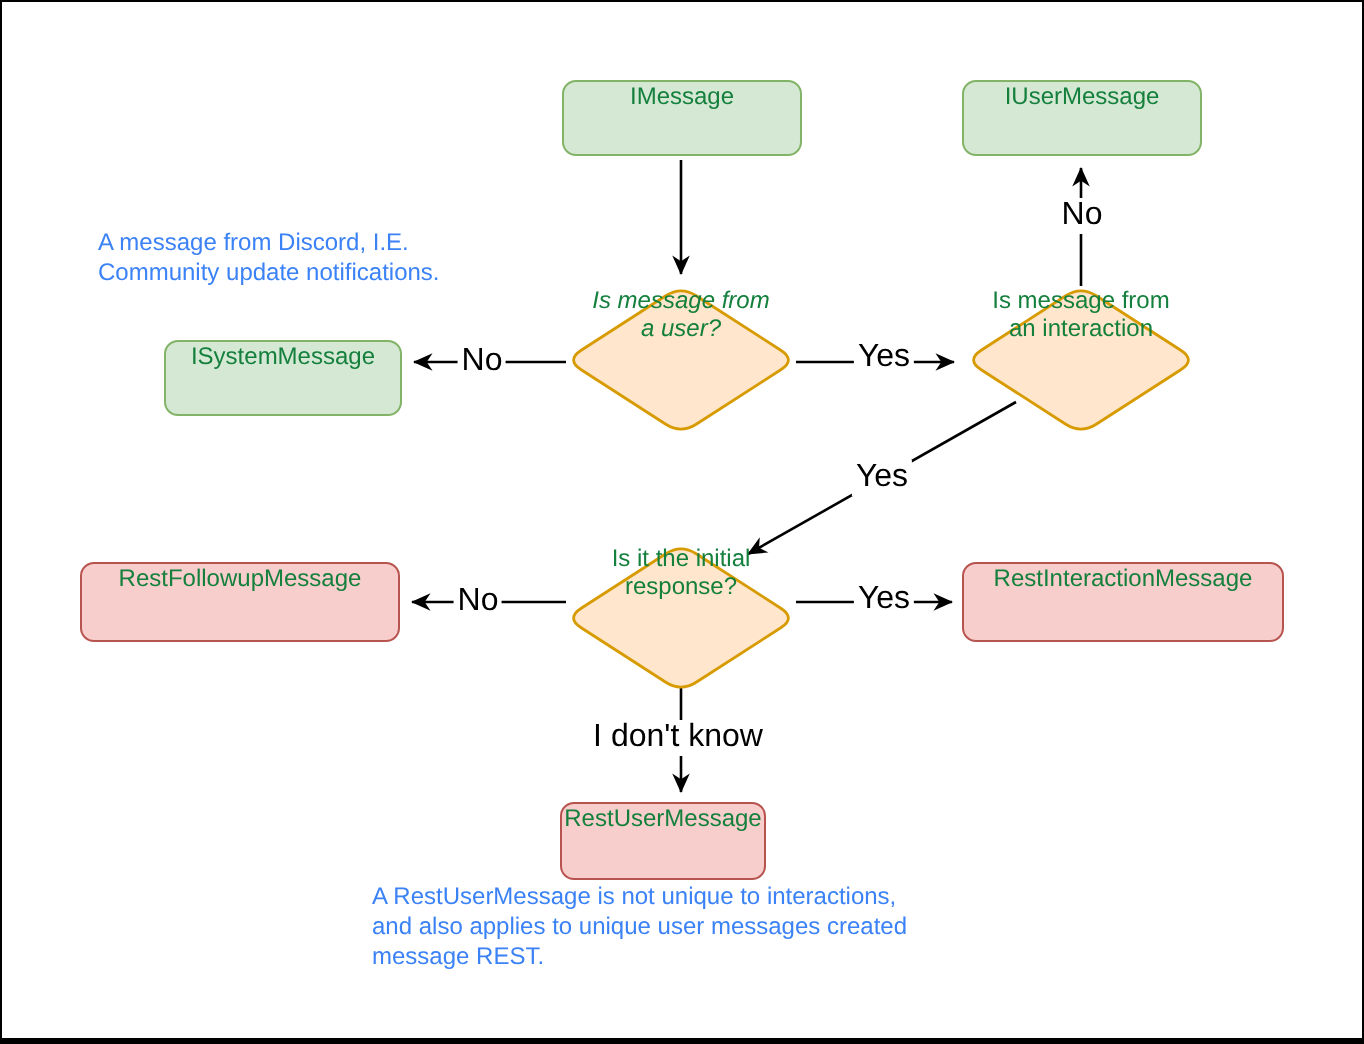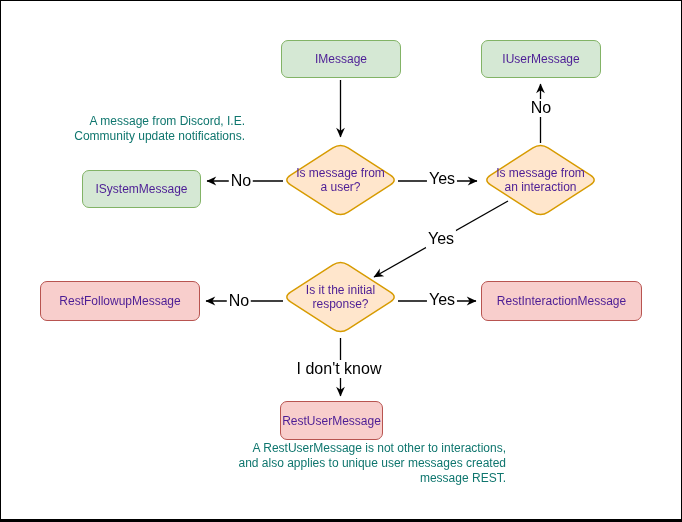--- a/index.html
+++ b/index.html
@@ -9,43 +9,43 @@
     box-sizing:border-box;
     background:#ffffff;
     border:1px solid #000;
     border-bottom:3px solid #000;
     font-family:"Liberation Sans", sans-serif;
     overflow:hidden;
   }
   .wires { position:absolute; left:0; top:0; }
   .node {
     position:absolute;
-    display:flex; align-items:center; justify-content:center;
+    display:flex; justify-content:center;
     text-align:center;
-    font-size:12px; color:#4c1d95;
+    font-size:12px; color:#15803d;
     box-sizing:border-box;
   }
   .rect { border-radius:7px; border:1.4px solid; }
   .green { background:#d5e8d4; border-color:#82b366; }
   .red   { background:#f8cecc; border-color:#b85450; }
   .diamond { background:transparent; }
   .diamond svg { position:absolute; left:0; top:0; overflow:visible; }
   .diamond .dlabel { position:relative; width:92px; line-height:14px; }
   .edge-label {
     position:absolute;
     transform:translate(-50%,-50%);
     background:#ffffff;
     padding:0 2px;
     font-size:16px; color:#000;
     white-space:nowrap;
   }
   .note {
     position:absolute;
-    font-size:12px; color:#0f766e;
-    text-align:right; line-height:15px;
+    font-size:12px; color:#3b82f6;
+    text-align:left; line-height:15px;
   }
 </style>
 </head>
 <body>
 
 <div class="canvas">
 
   <svg class="wires" width="680" height="518" viewBox="0 0 680 518">
     <defs>
       <marker id="arrow" viewBox="0 0 12 12" refX="10.5" refY="6" markerWidth="9" markerHeight="9" orient="auto-start-reverse">
@@ -79,53 +79,53 @@
   </div>
 
   <div class="node rect red" style="left:480px; top:280px; width:161px; height:40px;">
     <span>RestInteractionMessage</span>
   </div>
 
   <div class="node rect red" style="left:279px; top:400px; width:103px; height:39px;">
     <span>RestUserMessage</span>
   </div>
 
-  <div class="node diamond" style="left:282px; top:142px; width:115px; height:74px;">
+  <div class="node diamond" style="left:282px; top:142px; width:115px; height:74px;font-style:italic;">
     <svg width="115" height="74" viewBox="0 0 115 74">
       <path d="M 7.6 32.1 L 49.9 4.9 Q 57.5 0 65.1 4.9 L 107.4 32.1 Q 115 37 107.4 41.9 L 65.1 69.1 Q 57.5 74 49.9 69.1 L 7.6 41.9 Q 0 37 7.6 32.1 Z" fill="#ffe6cc" stroke="#d79b00" stroke-width="1.4"></path>
     </svg>
     <span class="dlabel">Is message from a user?</span>
   </div>
 
   <div class="node diamond" style="left:482px; top:142px; width:115px; height:74px;">
     <svg width="115" height="74" viewBox="0 0 115 74">
       <path d="M 7.6 32.1 L 49.9 4.9 Q 57.5 0 65.1 4.9 L 107.4 32.1 Q 115 37 107.4 41.9 L 65.1 69.1 Q 57.5 74 49.9 69.1 L 7.6 41.9 Q 0 37 7.6 32.1 Z" fill="#ffe6cc" stroke="#d79b00" stroke-width="1.4"></path>
     </svg>
     <span class="dlabel">Is message from an interaction</span>
   </div>
 
-  <div class="node diamond" style="left:282px; top:259px; width:115px; height:74px;">
+  <div class="node diamond" style="left:282px; top:271px; width:115px; height:74px;">
     <svg width="115" height="74" viewBox="0 0 115 74">
       <path d="M 7.6 32.1 L 49.9 4.9 Q 57.5 0 65.1 4.9 L 107.4 32.1 Q 115 37 107.4 41.9 L 65.1 69.1 Q 57.5 74 49.9 69.1 L 7.6 41.9 Q 0 37 7.6 32.1 Z" fill="#ffe6cc" stroke="#d79b00" stroke-width="1.4"></path>
     </svg>
     <span class="dlabel">Is it the initial response?</span>
   </div>
 
   <span class="edge-label" style="left:240px; top:180px;">No</span>
   <span class="edge-label" style="left:441px; top:178px;">Yes</span>
   <span class="edge-label" style="left:540px; top:107px;">No</span>
   <span class="edge-label" style="left:440px; top:238px;">Yes</span>
   <span class="edge-label" style="left:238px; top:300px;">No</span>
   <span class="edge-label" style="left:441px; top:299px;">Yes</span>
   <span class="edge-label" style="left:338px; top:368px;">I don't know</span>
 
   <div class="note" style="left:48px; top:113px; width:196px;">
     <div>A message from Discord, I.E.</div>
     <div>Community update notifications.</div>
   </div>
 
   <div class="note" style="left:185px; top:440px; width:320px;">
-    <div>A RestUserMessage is not other to interactions,</div>
+    <div>A RestUserMessage is not unique to interactions,</div>
     <div>and also applies to unique user messages created</div>
     <div>message REST.</div>
   </div>
 
 </div>
 
 </body></html>

